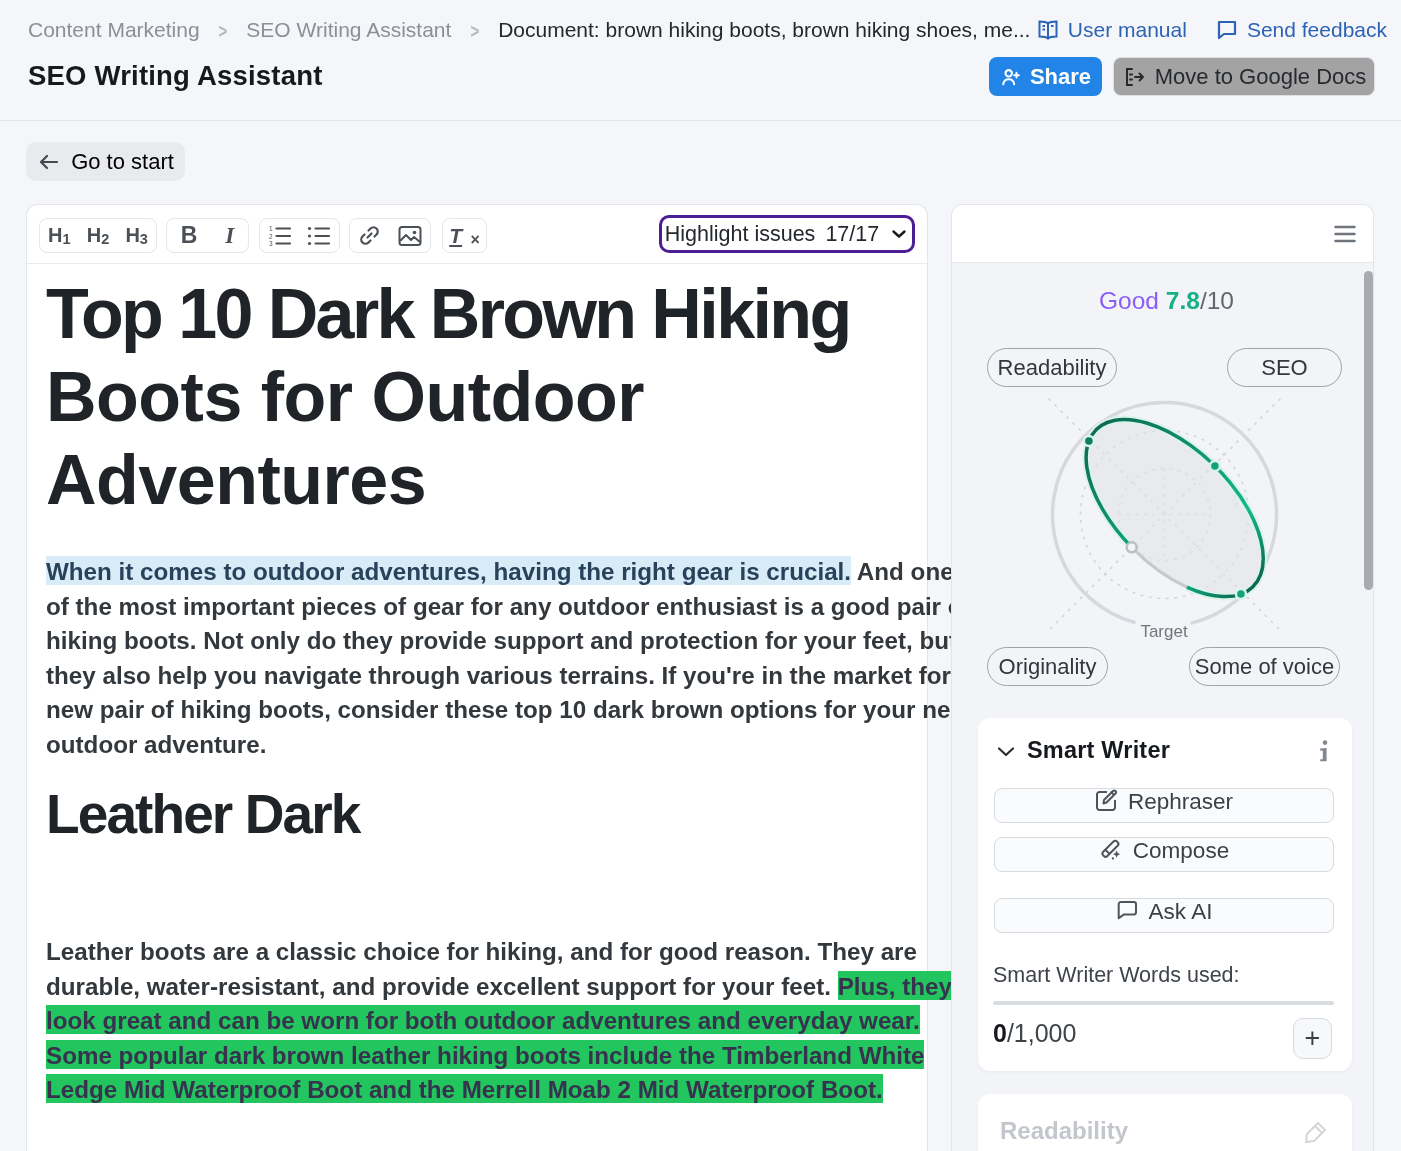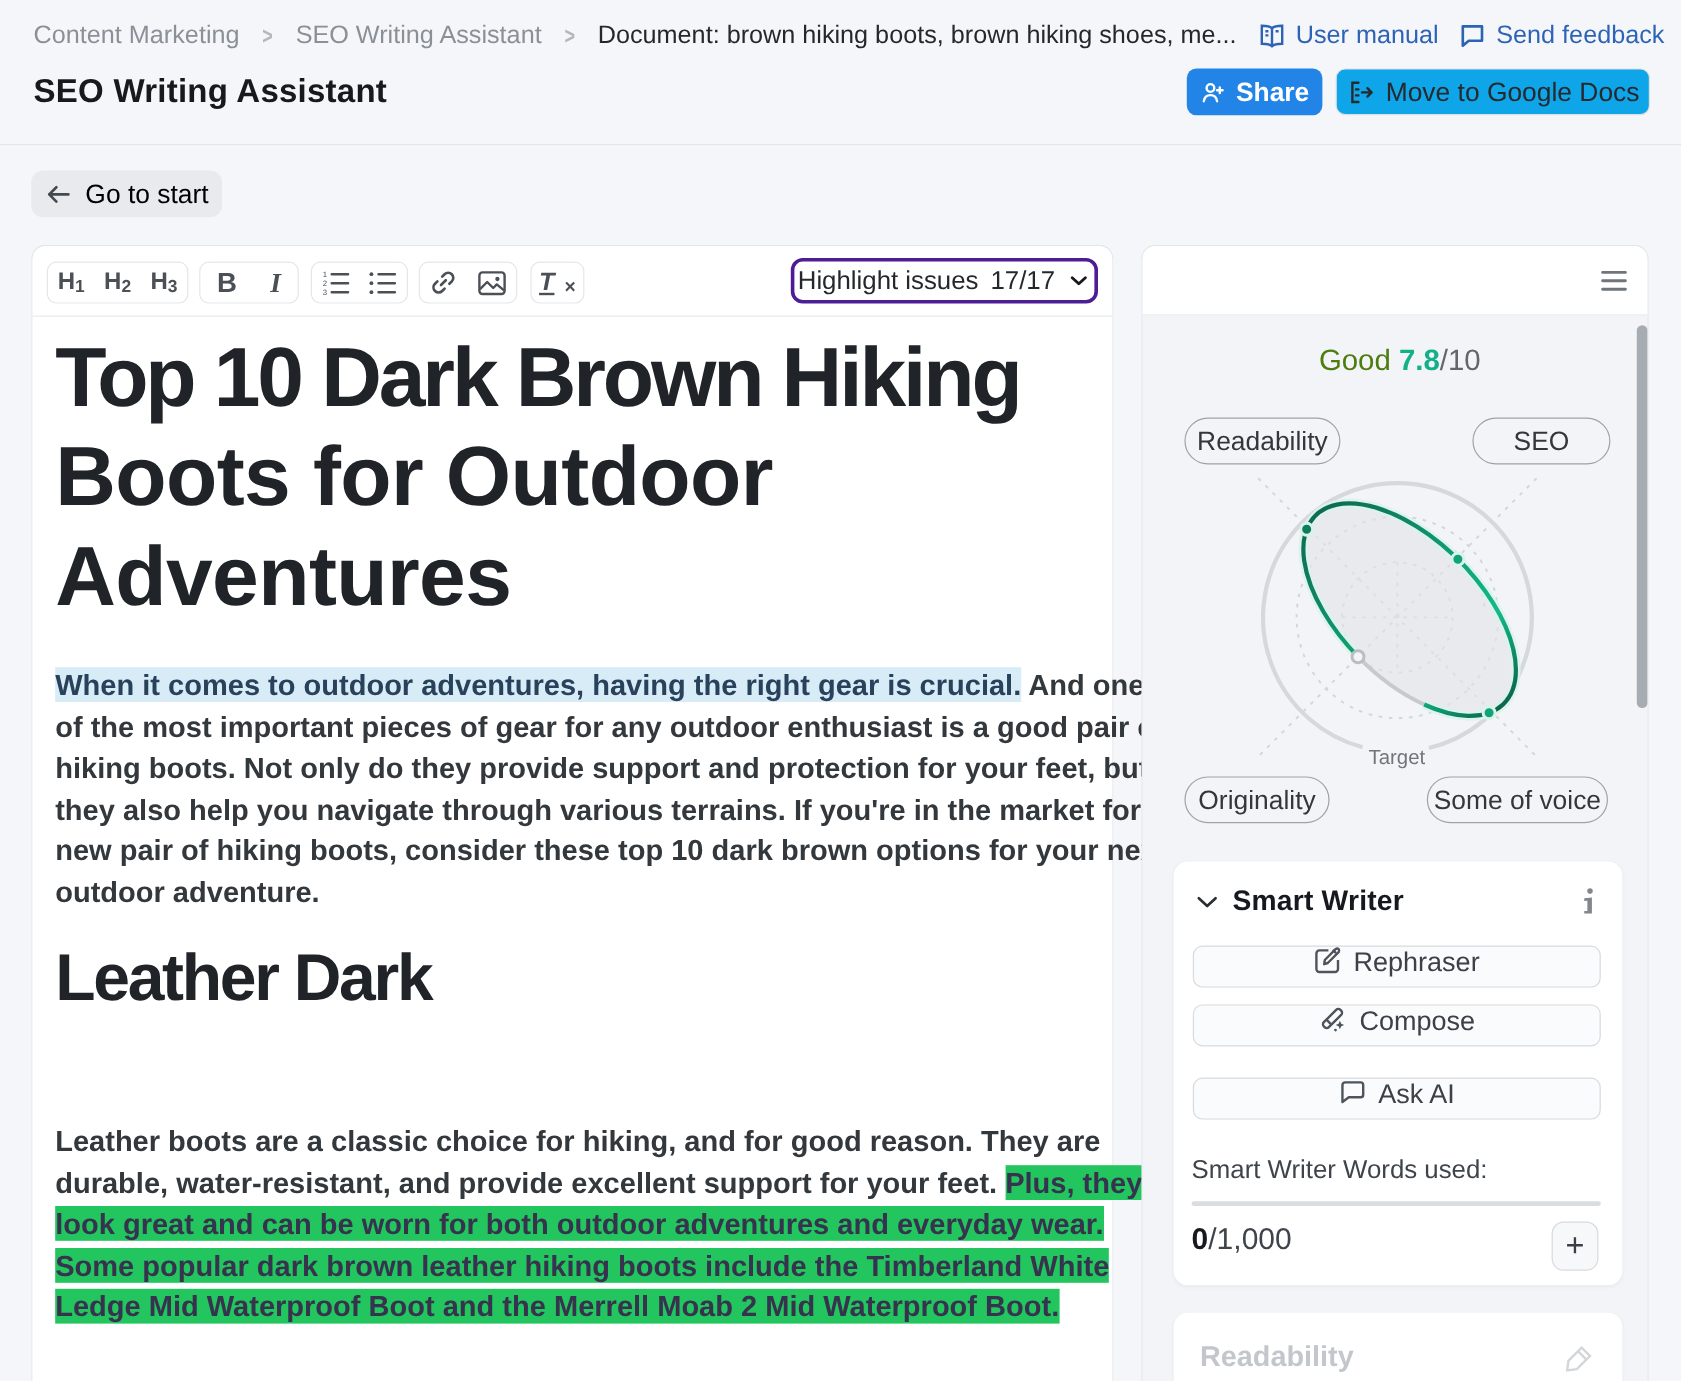--- a/index.html
+++ b/index.html
@@ -3,26 +3,26 @@
 <meta charset="utf-8">
 <style>
 * { margin:0; padding:0; box-sizing:border-box; }
 html,body { width:1401px; height:1151px; overflow:hidden; }
 body { background:#f5f6fa; font-family:"Liberation Sans", sans-serif; position:relative; }
 
 
 #crumbs { position:absolute; left:28px; top:18px; font-size:21px; color:#8a9097; display:flex; align-items:center; white-space:nowrap; }
 #crumbs .sep { margin:0 19px; color:#b3b8be; font-size:15px; font-weight:700; transform:scaleY(1.35); display:inline-block; }
 #crumbs .doc { color:#24272c; }
-#toplinks { position:absolute; top:18px; right:14px; display:flex; align-items:center; gap:16px;justify-content:center; }
+#toplinks { position:absolute; top:18px; right:14px; display:flex; align-items:center; gap:28px;justify-content:center; }
 .toplink { display:flex; align-items:center; gap:8px; color:#2d63b5; font-size:21px; }
 #pagetitle { position:absolute; left:28px; top:60px; font-size:27.5px; font-weight:700; color:#17191c; letter-spacing:0.2px; }
 #hdr-divider { position:absolute; left:0; top:120px; width:1401px; height:1px; background:#e3e5e9; }
 #share-btn { position:absolute; left:989px; top:57px; width:113px; height:39px; background:#2384e8; border-radius:8px; display:flex; align-items:center; justify-content:center; gap:8px; color:#fff; font-size:22px; font-weight:700; }
-#gdocs-btn { position:absolute; left:1113px; top:57px; width:262px; height:39px; background:#0ea5e9; border:1px solid #dcdfe3; border-radius:8px; display:flex; align-items:center; justify-content:center; gap:9px; color:#26292e; font-size:22px; }
+#gdocs-btn { position:absolute; left:1113px; top:57px; width:262px; height:39px; background:#a3a3a3; border:1px solid #dcdfe3; border-radius:8px; display:flex; align-items:center; justify-content:center; gap:9px; color:#26292e; font-size:22px; }
 #gostart { position:absolute; left:26px; top:142px; width:159px; height:39px; background:#e8eaee; border-radius:10px; display:flex; align-items:center; justify-content:center; gap:10px; color:#000000; font-size:22px; }
 
 
 #panel { position:absolute; left:26px; top:204px; width:902px; height:948px; background:#fff; border:1px solid #e2e5e9; border-bottom:none; border-radius:12px 12px 0 0; }
 .tgroup { position:absolute; top:13px; height:35px; border:1px solid #e4e7ea; border-radius:8px; background:#fff; display:flex; align-items:center; justify-content:space-around; color:#4b5056; }
 #tb-divider { position:absolute; left:0; top:58px; width:100%; height:1px; background:#e8eaed; }
 #hl-drop { position:absolute; left:632px; top:10px; width:256px; height:38px; border:3px solid #4c1d95; border-radius:10px; background:#fff; display:flex; align-items:center; justify-content:center; gap:10px; font-size:21.5px; color:#24282d; }
 
 
 .docline { white-space:nowrap;font-weight:bold; }
@@ -30,21 +30,21 @@
 #doc-p1 { position:absolute; left:19px; top:350px; font-size:24.2px; line-height:34.5px; color:#33383d; }
 #doc-h2 { position:absolute; left:19px; top:574px; font-size:55px; line-height:70px; font-weight:700; color:#202327; letter-spacing:-1.9px; }
 #doc-p2 { position:absolute; left:19px; top:730px; font-size:24.2px; line-height:34.5px; color:#33383d; }
 .hl-blue { background:#d8ecf8; color:#27425a; padding:2px 0 0 0; }
 .hl-purp { background:#22c55e; color:#37324e; padding:2px 0 0 0; }
 
 
 #sidebar { position:absolute; left:951px; top:204px; width:423px; height:948px; background:#f3f4f7; border:1px solid #e2e5e9; border-bottom:none; border-radius:12px 12px 0 0; overflow:hidden; }
 #sb-head { position:absolute; left:0; top:0; width:100%; height:58px; background:#fff; border-bottom:1px solid #e6e8eb; }
 #score { position:absolute; left:4px; top:82px; width:100%; text-align:center; font-size:24.5px; color:#62676e; }
-#score .g1 { color:#4d7c0f;margin-top:48px; }
+#score .g1 { color:#8b5cf6;margin-top:48px; }
 #score .g2 { color:#12b188; font-weight:700; }
 .pill { position:absolute; height:39px; border:1.5px solid #9da3ab; border-radius:20px; font-size:22px; color:#33373d; display:flex; align-items:center; justify-content:center; }
 #target-lbl { position:absolute; left:0; top:417px; width:424px; text-align:center; font-size:17px; color:#70767d; }
 .card { position:absolute; left:26px; width:374px; background:#fff; border-radius:12px; box-shadow:0 1px 3px rgba(20,30,40,0.05); }
 #sw-card { top:513px; height:353px; }
 #rd-card { top:889px; height:262px; }
 .swbtn { position:absolute; left:16px; width:340px; height:35px; background:#fafbfd; border:1px solid #d7dade; border-radius:8px; display:flex; align-items:flex-start; justify-content:center; gap:10px; font-size:22.5px; color:#3c4148; }
 #sw-title { position:absolute; left:49px; top:19px; font-size:23.5px; font-weight:700; color:#16191d; letter-spacing:0.2px; }
 #sw-words { position:absolute; left:15px; top:245px; font-size:21.5px; color:#3f444b; }
 #sw-bar { position:absolute; left:15px; top:283px; width:341px; height:4px; background:#d9dce0; border-radius:2px; }

